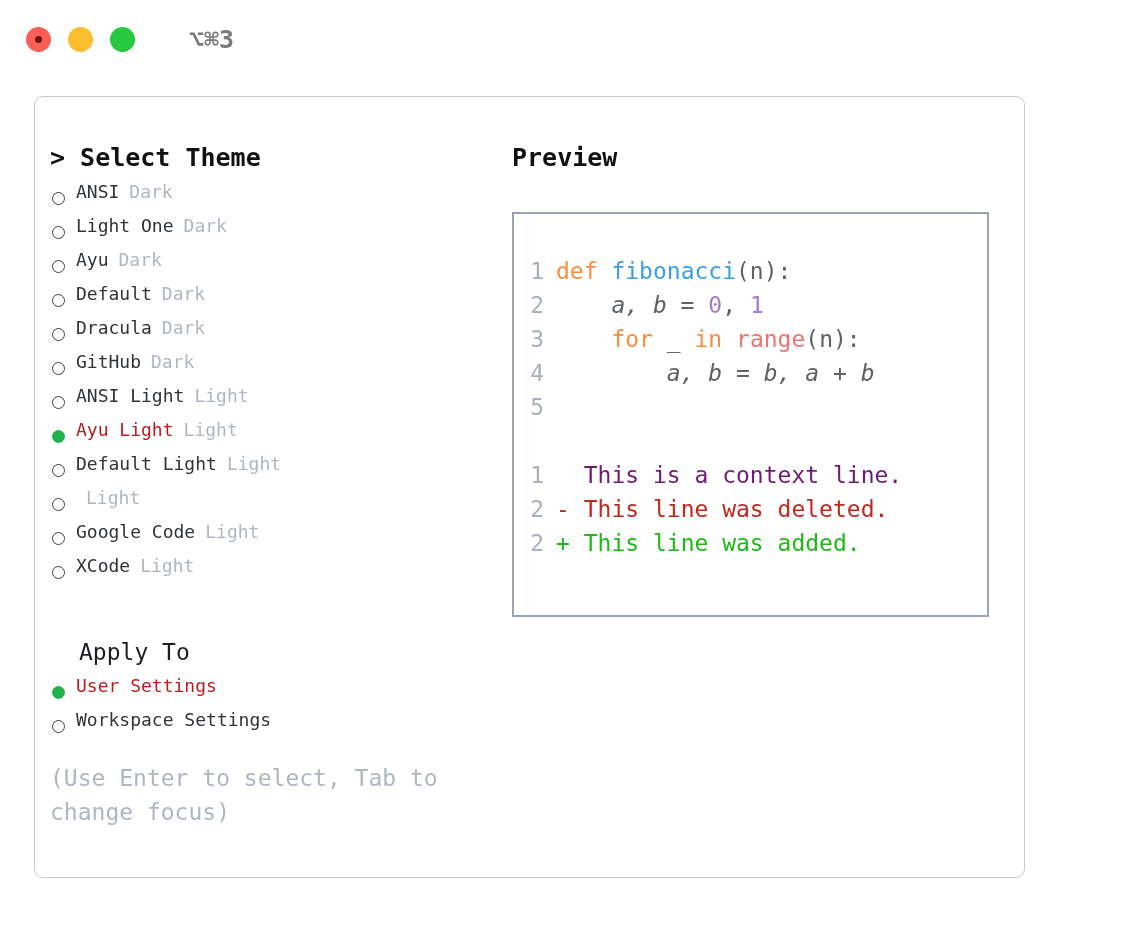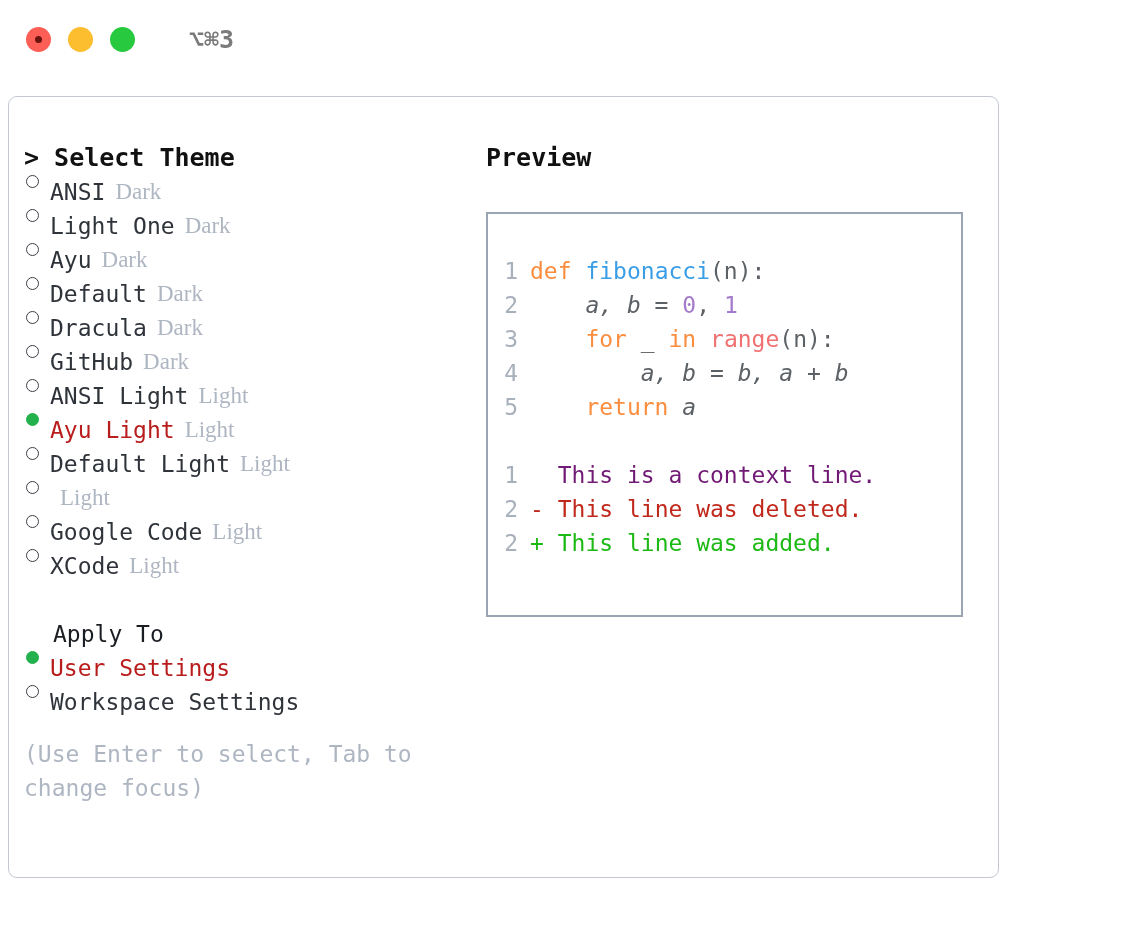--- a/index.html
+++ b/index.html
@@ -59,21 +59,21 @@
     margin-left: 54px;
     font-size: 25px;
     font-weight: bold;
     color: #7b7b7b;
     letter-spacing: 0px;
   }
 
   
   .panel {
     position: absolute;
-    left: 8px;
+    left: 34px;
     top: 96px;
     width: 991px;
     height: 782px;
     border: 1.6px solid #c3c8d2;
     border-radius: 9px;
     box-sizing: border-box;
     background: #ffffff;
   }
 
   .panel-inner {
@@ -99,23 +99,23 @@
   .section-head {
     font-size: 25px;
     font-weight: bold;
     color: #111111;
     line-height: 34px;
     white-space: pre;
   }
 
   .opt {
     display: flex;
-    align-items: center;
-    line-height: 34px;
-    font-size: 23px;
+    align-items: flex-end;
+    line-height: 34px;
+    font-size: 18px;
     white-space: pre;
   }
   .marker {
     width: 26px;
     flex: 0 0 26px;
     position: relative;
     color: #3b3f46;
   }
   .dot {
     position: absolute;
@@ -130,35 +130,35 @@
   }
   .opt.selected .dot {
     background: #22B14C;
     border-color: #22B14C;
   }
   .opt-label { color: #2f333a; }
   .opt.selected .opt-label { color: #b91c1c; }
   .badge {
     color: #aeb6c2;
     margin-left: 10px;
-    font-family: Liberation Serif, serif;
   }
 
   .subhead {
     font-size: 23px;
     color: #1a1d22;
     line-height: 34px;
     padding-left: 29px;
     white-space: pre;
+    margin-top: 18px;
   }
 
   .spacer-lg { height: 34px; }
 
   .hint {
-    margin-top: 18px;
+    margin-top: 24px;
     font-size: 23px;
     color: #aeb6c2;
     line-height: 34px;
     width: 400px;
     white-space: pre-wrap;
   }
 
   
   .preview-title {
     font-size: 25px;
@@ -255,21 +255,21 @@
 
       <div class="col-right">
         <div class="preview-title">Preview</div>
 
         <div class="preview-box">
           <div id="code-block">
               <div class="code-line"><span class="ln">1</span><span class="code-text"><span class="kw">def </span><span class="fn">fibonacci</span><span class="punc">(n):</span></span></div>
               <div class="code-line"><span class="ln">2</span><span class="code-text"><span class="var">    a, b = </span><span class="num">0</span><span class="punc">, </span><span class="num">1</span></span></div>
               <div class="code-line"><span class="ln">3</span><span class="code-text"><span class="kw">    for </span><span class="var">_ </span><span class="kw">in </span><span class="call">range</span><span class="punc">(n):</span></span></div>
               <div class="code-line"><span class="ln">4</span><span class="code-text"><span class="var">        a, b = b, a + b</span></span></div>
-              <div class="code-line"><span class="ln">5</span><span class="code-text"><span class="kw">    return </span><span class="var">a</span></span></div>
+              <div class="code-line"><span class="ln">5</span></div>
             </div>
           <div class="blank-line"></div>
           <div id="diff-block">
               <div class="code-line"><span class="ln">1</span><span class="diff-ctx">  </span><span class="diff-ctx">This is a context line.</span></div>
               <div class="code-line"><span class="ln">2</span><span class="diff-del">- </span><span class="diff-del">This line was deleted.</span></div>
               <div class="code-line"><span class="ln">2</span><span class="diff-add">+ </span><span class="diff-add">This line was added.</span></div>
             </div>
         </div>
       </div>
 

